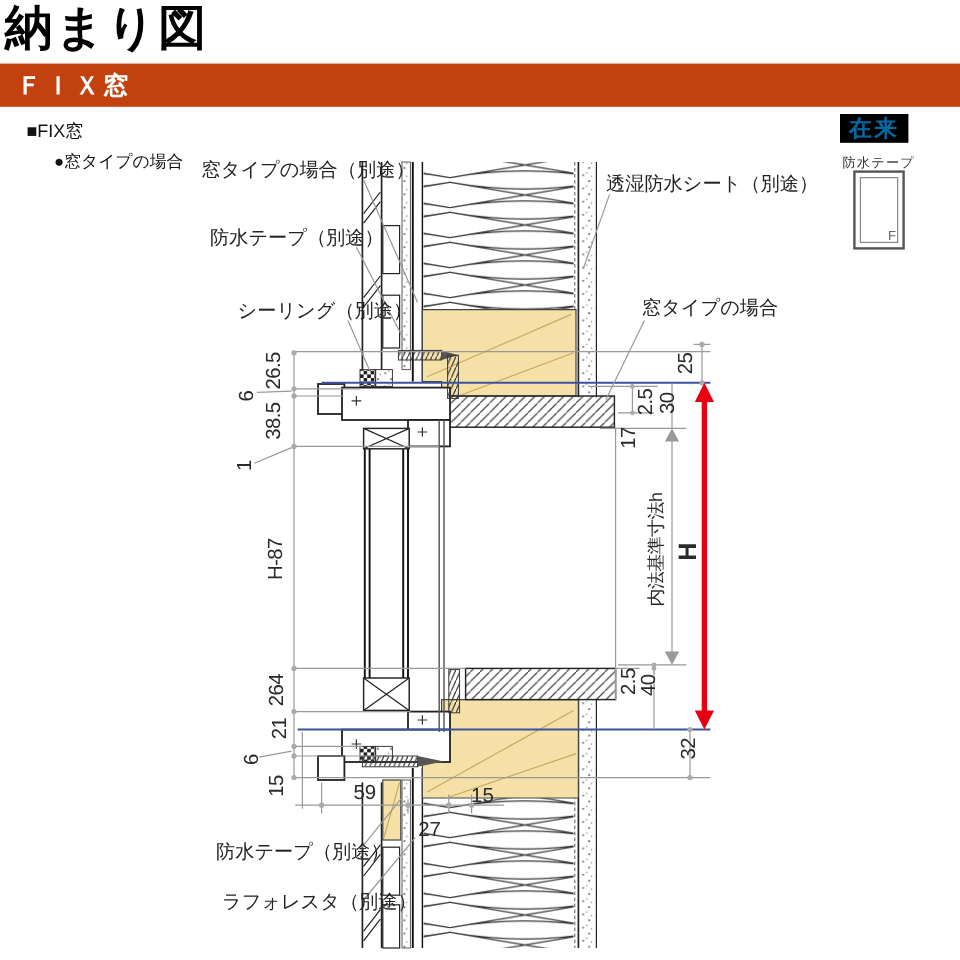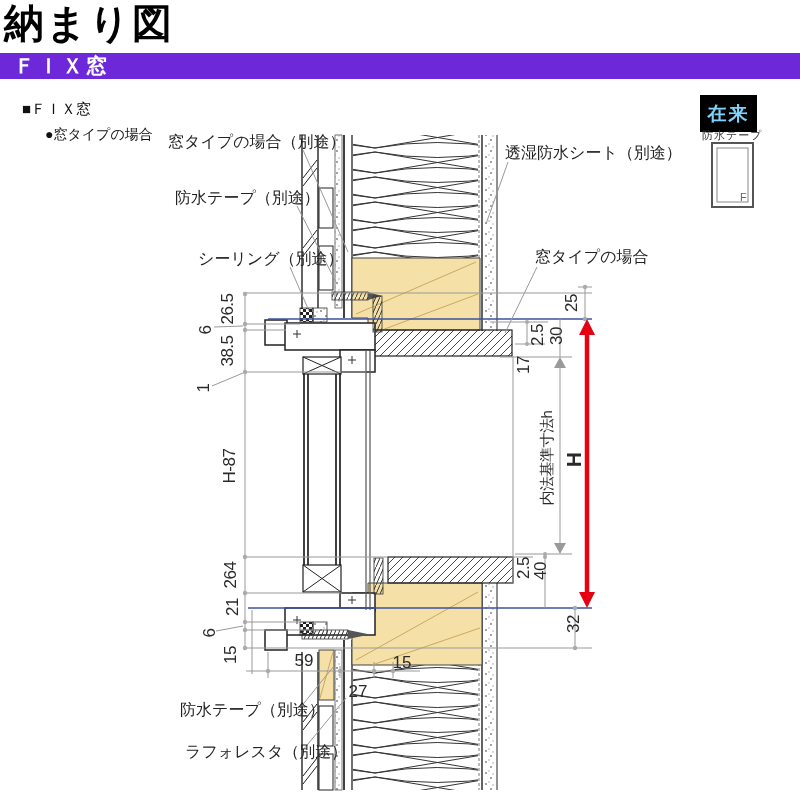--- a/index.html
+++ b/index.html
@@ -5,35 +5,35 @@
   html,body{margin:0;padding:0;}
   body{
     width:800px;height:800px;position:relative;background:#fff;overflow:hidden;
     font-family:"Liberation Sans","DejaVu Sans",sans-serif;color:#222;
   }
   .abs{position:absolute;}
   #page-title{
     left:4px;top:-4px;font-size:40px;font-weight:900;color:#000;letter-spacing:2px;
   }
   #section-bar{
-    left:0;top:53px;width:800px;height:26px;background:#6d28d9;display:flex;align-items:center;
+    left:0;top:53px;width:800px;height:36px;background:#c2410c;display:flex;align-items:center;
   }
   #section-bar .lbl{color:#fff;font-weight:bold;font-size:21px;letter-spacing:3px;padding-left:14px;}
   .sub1{left:22px;top:100px;font-size:15px;color:#111;}
   .sub2{left:45px;top:126px;font-size:14px;color:#111;}
   .callout{font-size:16px;color:#222;white-space:nowrap;}
   .dim{
     font-size:17px;color:#2a2a2a;white-space:nowrap;letter-spacing:-0.5px;
     transform:translate(-50%,-50%) rotate(-90deg);
   }
   .dimh{font-size:17px;color:#2a2a2a;white-space:nowrap;transform:translate(-50%,-50%);}
   .dim.small{font-size:15px;}
   .dim.big{font-size:21px;font-weight:600;}
   #badge{
-    left:700px;top:95px;width:57px;height:37px;background:#000;color:#7dd3fc;
+    left:700px;top:95px;width:57px;height:24px;background:#000;color:#0369a1;
     display:flex;align-items:center;justify-content:center;
     font-size:19px;font-weight:bold;letter-spacing:2px;
   }
   #innerview-caption{left:702px;top:128px;font-size:11px;color:#333;letter-spacing:1px;}
   svg{position:absolute;left:0;top:0;}
 </style>
 </head>
 <body>
 
 <svg width="800" height="800" viewBox="0 0 800 800">
@@ -256,21 +256,21 @@
     <rect x="717" y="148" width="31" height="54" stroke="#888" stroke-width="1"></rect>
   </g>
 </svg>
 
 <div class="abs" id="page-title">納まり図</div>
 
 <div class="abs" id="section-bar">
   <span class="lbl">ＦＩＸ窓</span>
 </div>
 
-<div class="abs sub1">■ＦＩＸ窓</div>
+<div class="abs sub1">■FIX窓</div>
 <div class="abs sub2">●窓タイプの場合</div>
 
 <div class="abs" id="badge">在来</div>
 <div class="abs" id="innerview-caption">防水テープ</div>
 <div class="abs" style="left:740px;top:191px;font-size:11px;color:#666;">F</div>
 
 <div class="abs callout" style="left:168px;top:132px;">窓タイプの場合（別途）</div>
 <div class="abs callout" style="left:175px;top:188px;">防水テープ（別途）</div>
 <div class="abs callout" style="left:175px;top:249px;margin-left:23px;">シーリング（別途）</div>
 <div class="abs callout" style="left:505px;top:143px;">透湿防水シート（別途）</div>

